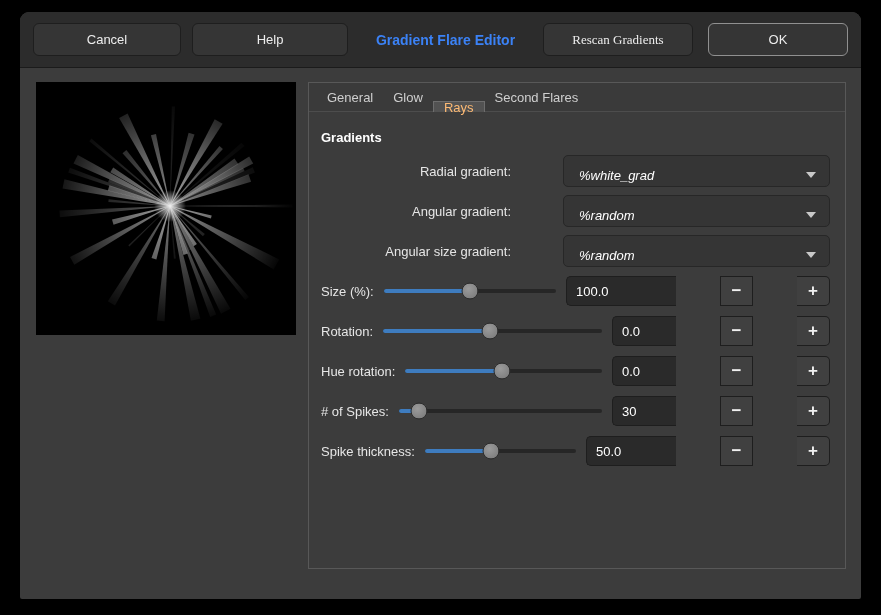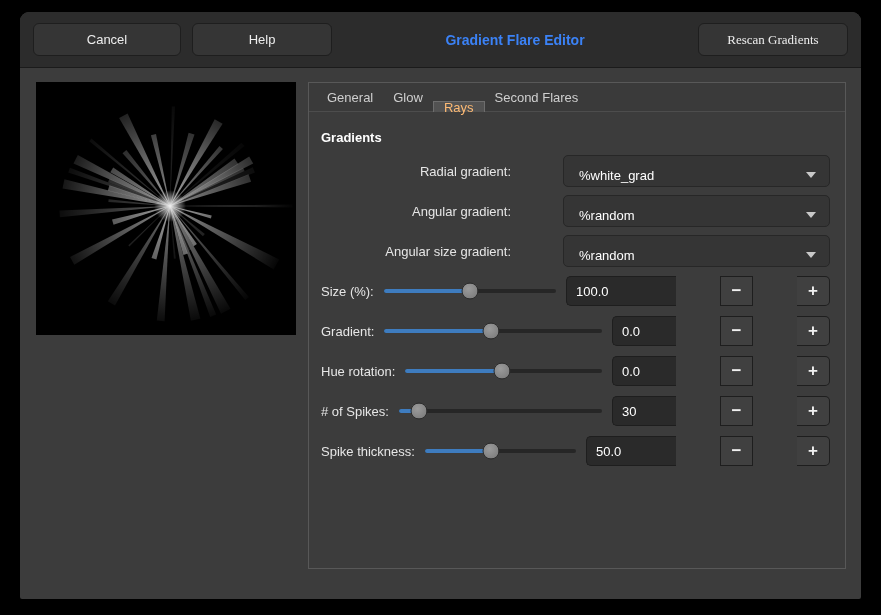--- a/index.html
+++ b/index.html
@@ -26,21 +26,21 @@
     padding: 0 13px; gap: 6px;
   }
   .hbtn {
     height: 33px; background: #353535;
     border: 1px solid #1e1e1e; border-radius: 6px;
     color: #ededed; font-size: 13px;
     display: flex; align-items: center; justify-content: center;
     cursor: default;
   }
   .hbtn-cancel { width: 148px; }
-  .hbtn-help   { width: 140px; margin-left: 5px; }
+  .hbtn-help   { width: 156px; margin-left: 5px; }
   .hbtn-rescan { width: 150px; font-family: Liberation Serif, serif; }
   .hbtn-ok     { width: 140px; margin-left: 9px; border-color: #909090; }
   .title {
     flex: 1; text-align: center;
     color: #3b82f6; font-size: 14px; font-weight: bold;
     white-space: nowrap; overflow: hidden;
   }
   
   .content { display: flex; padding: 14px 15px 0 16px; gap: 12px; }
   .preview {
@@ -77,21 +77,21 @@
   .grad-row { display: flex; align-items: center; height: 40px; justify-content: center; }
   .grad-row .lbl {
     width: 190px; text-align: right;
     color: #e6e6e6; font-size: 13px; flex: none;
   }
   .combo {
     margin-left: auto; width: 267px; height: 32px;
     background: #353535; border: 1px solid #272727; border-radius: 5px;
     display: flex; align-items: center;
     padding: 8px 13px 0 15px;
-    color: #ffffff; font-size: 13px; cursor: default;
+    color: #ffffff; font-size: 13px; cursor: default; font-style: italic;
   }
   .chev {
     margin-left: auto; width: 0; height: 0;
     border-left: 5px solid transparent;
     border-right: 5px solid transparent;
     border-top: 6px solid #c9c9c9;
   }
   
   .param-row { display: flex; align-items: center; height: 40px; gap: 10px; }
   .param-row .lbl { color: #e6e6e6; font-size: 13px; flex: none; }
@@ -135,20 +135,21 @@
 </head>
 <body>
 
 <div class="window">
 
   <div class="header">
     <div class="hbtn hbtn-cancel">Cancel</div>
     <div class="hbtn hbtn-help">Help</div>
     <div class="title">Gradient Flare Editor</div>
     <div class="hbtn hbtn-rescan">Rescan Gradients</div>
+    <div class="hbtn hbtn-ok">OK</div>
   </div>
 
   <div class="content">
 
     <div class="preview">
       <svg id="flare-svg" width="260" height="253" viewBox="0 0 260 253">
         <defs>
           <radialGradient id="fade" gradientUnits="userSpaceOnUse" cx="134" cy="124" r="126">
             <stop offset="0" stop-color="#fff"></stop>
             <stop offset="0.5" stop-color="#888"></stop>
@@ -257,21 +258,21 @@
             <div class="handle"></div>
           </div>
           <div class="spin">
             <div class="field w110">100.0</div>
             <div class="sbtn minus">−</div>
             <div class="sbtn plus">+</div>
           </div>
         </div>
 
         <div class="param-row">
-          <span class="lbl">Gradient:</span>
+          <span class="lbl">Rotation:</span>
           <div class="slider" style="--f: 0.49;">
             <div class="track"></div>
             <div class="fill"></div>
             <div class="handle"></div>
           </div>
           <div class="spin">
             <div class="field w64">0.0</div>
             <div class="sbtn minus">−</div>
             <div class="sbtn plus">+</div>
           </div>

